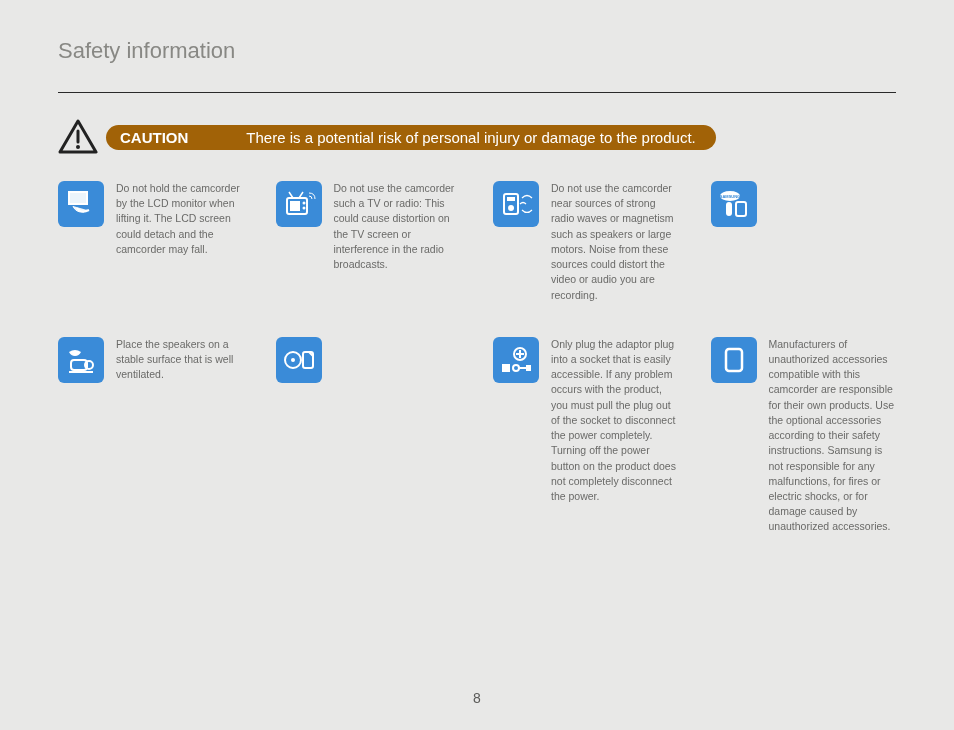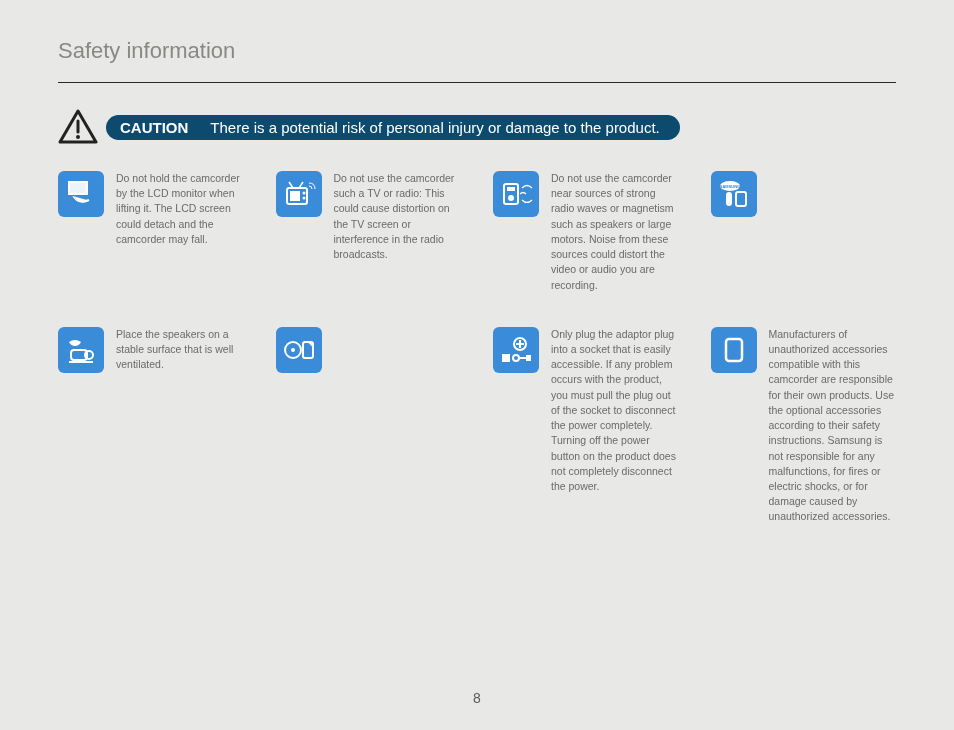--- a/index.html
+++ b/index.html
@@ -8,43 +8,44 @@
     height: 730px;
     background: #e8e8e7;
     font-family: Arial, Helvetica, sans-serif;
     padding: 38px 58px 20px 58px;
     position: relative;
   }
   .title {
     font-size: 22px;
     color: #888884;
     font-weight: 400;
-    padding-bottom: 18px;
+    padding-bottom: 28px;
     border-bottom: 1.5px solid #2a2a2a;
     margin-bottom: 26px;
   }
   .caution-row {
     display: flex;
     align-items: center;
     margin-bottom: 26px;
   }
   .warn-triangle {
     width: 40px;
     height: 36px;
     margin-right: 8px;
     flex-shrink: 0;
   }
   .caution-bar {
-    background: #0c4a6e;
+    background: #a16207;
     color: #fff;
     display: flex;
     align-items: center;
     border-radius: 14px;
     padding: 4px 20px 4px 14px;
     font-size: 15px;
+    gap: 36px;
   }
   .caution-bar .label {
     font-weight: 700;
     margin-right: 22px;
   }
   .caution-bar .text {
     font-weight: 400;
   }
   .grid {
     display: grid;

